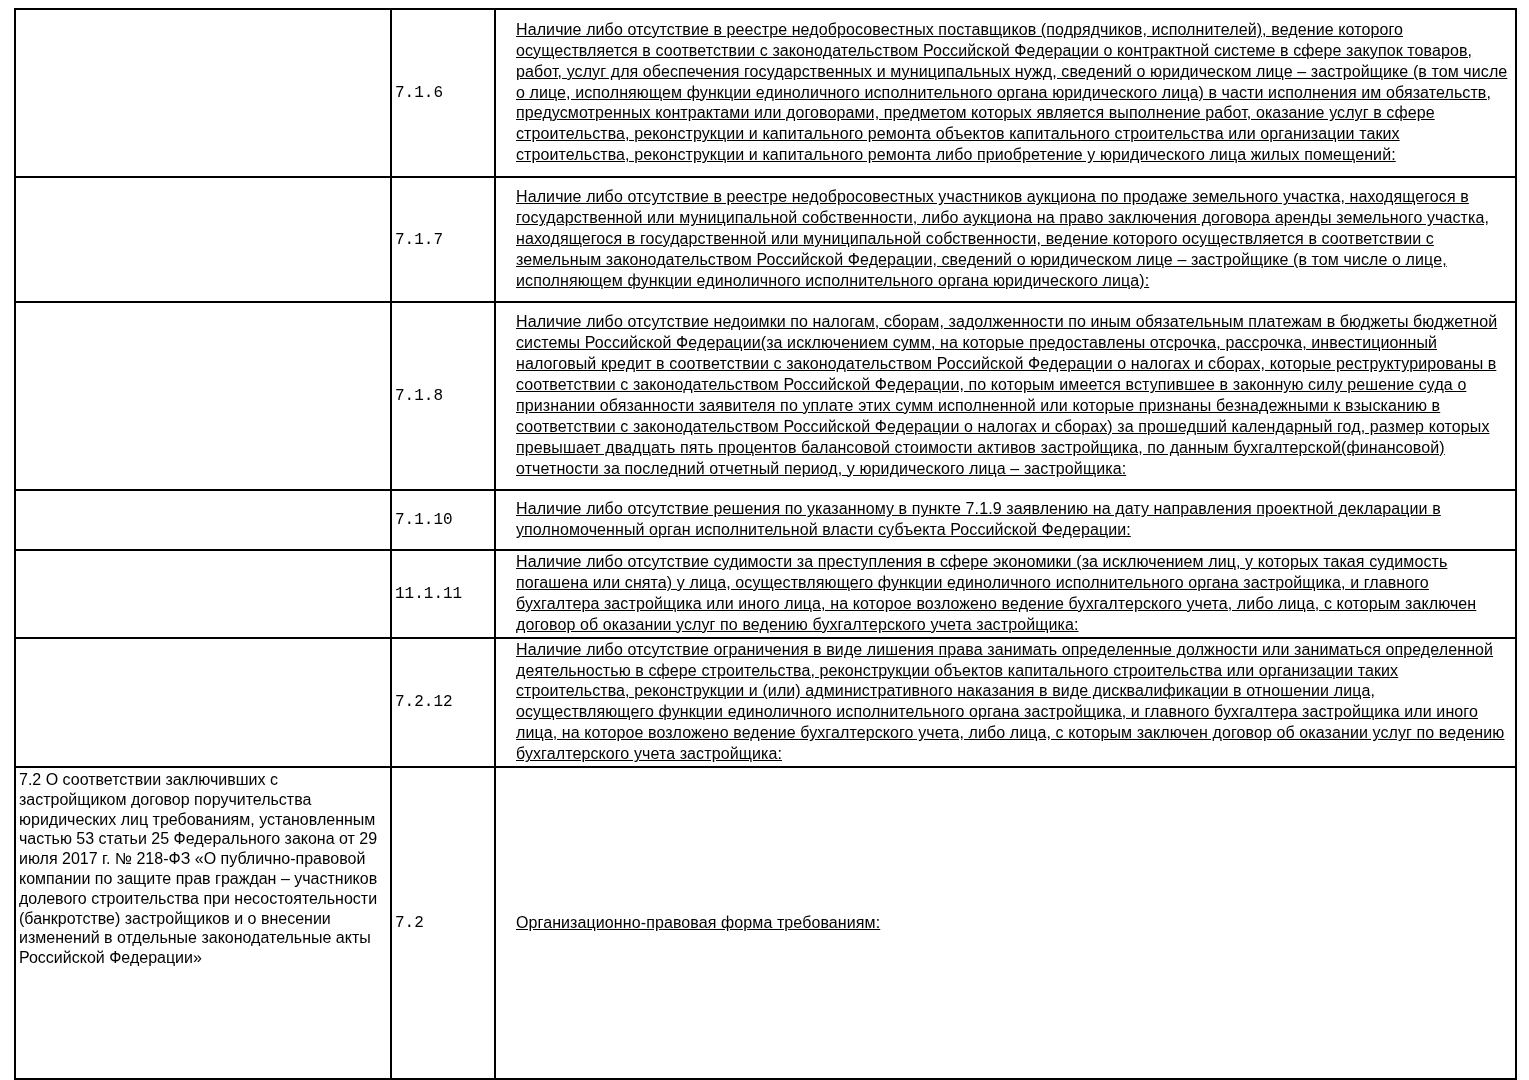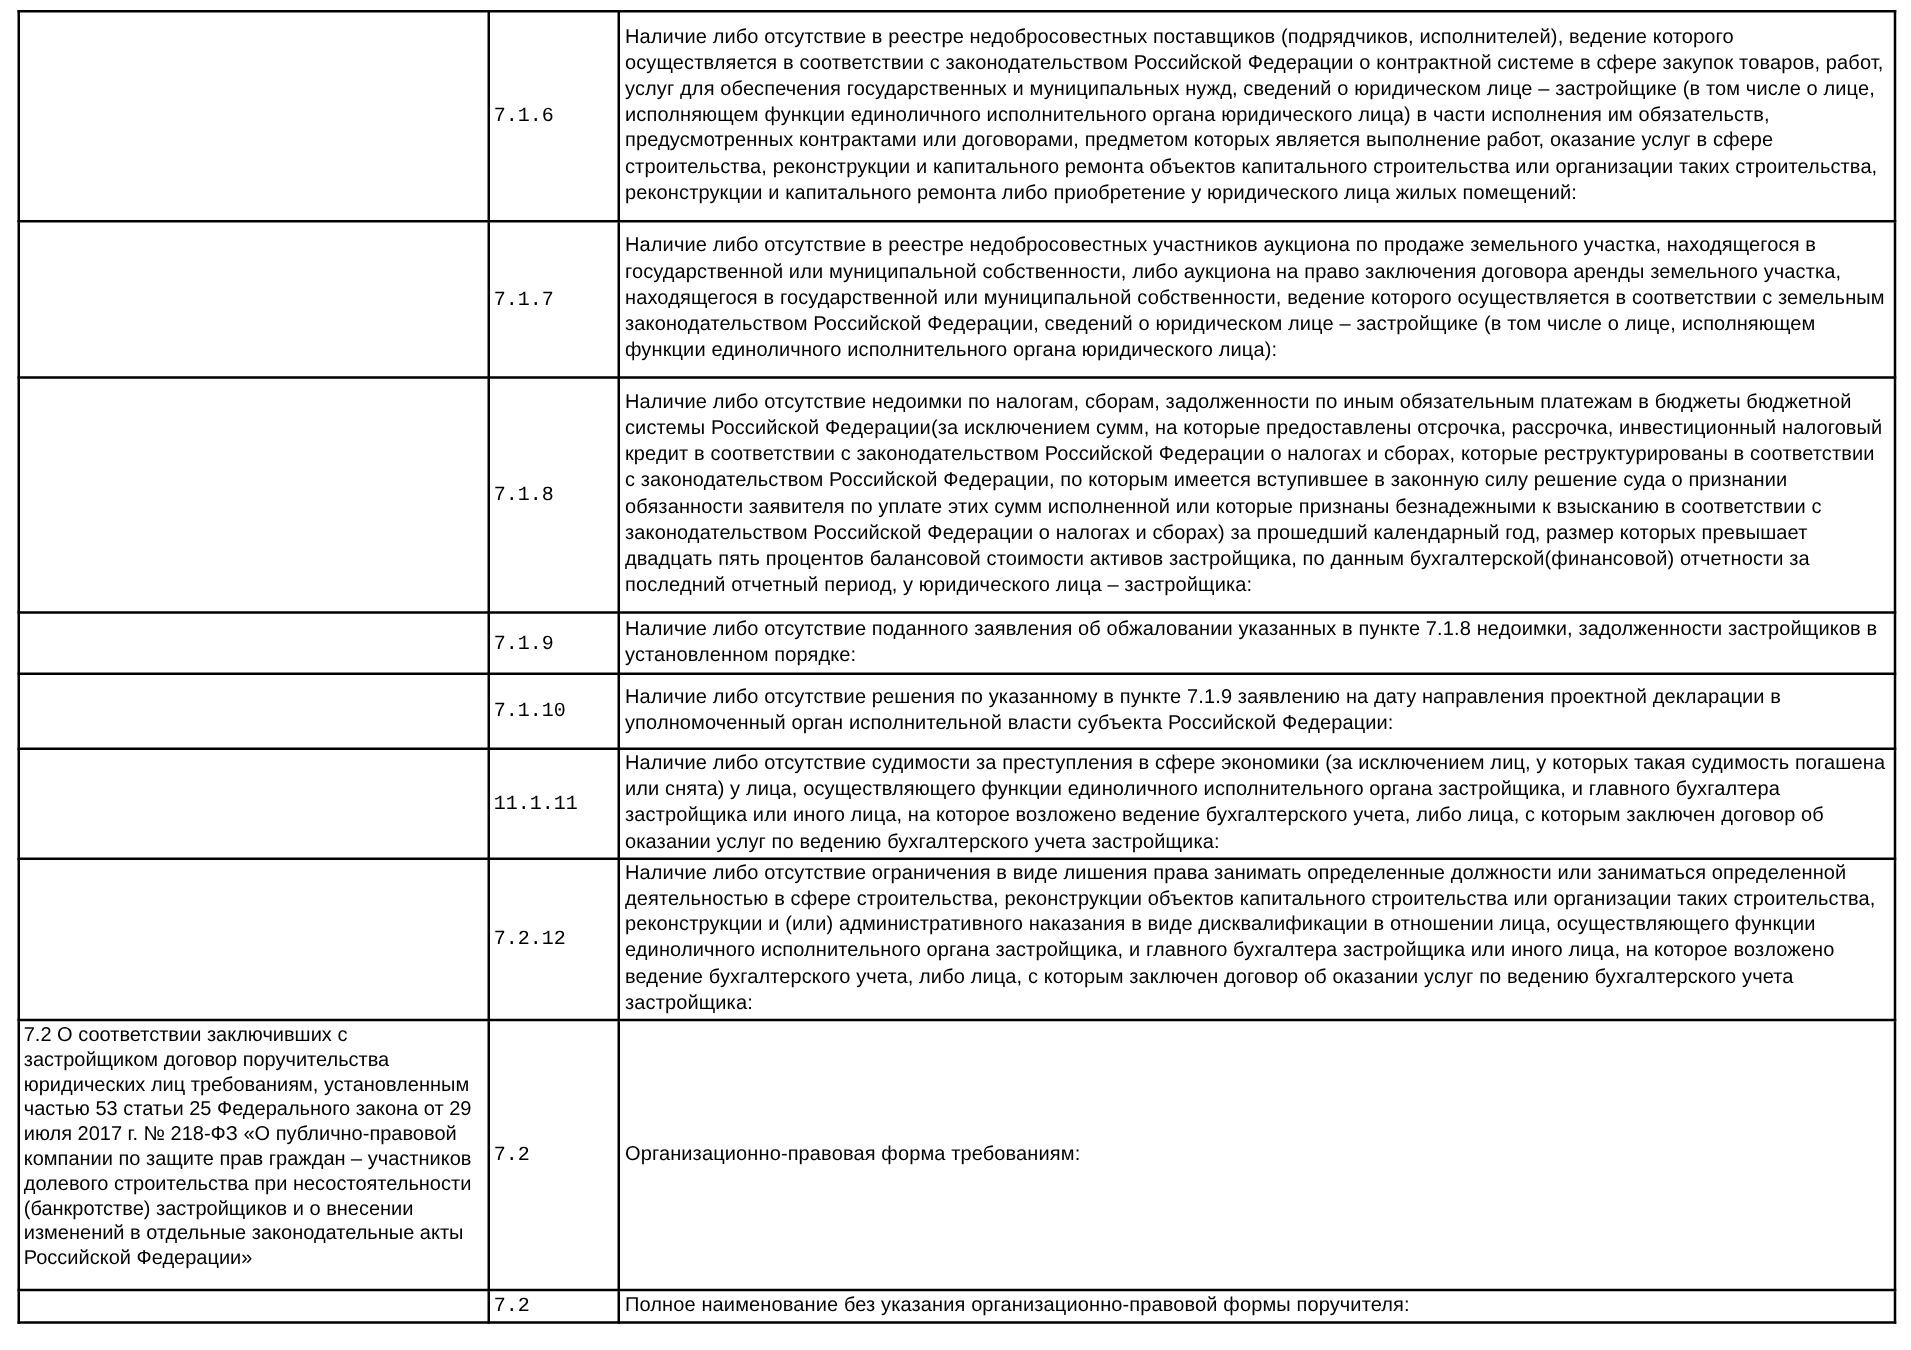--- a/index.html
+++ b/index.html
@@ -43,31 +43,32 @@
     vertical-align: middle;
     font-size: 16px;
     padding: 1px 2px 1px 3px;
     font-family: Liberation Mono, monospace;
   }
   td.text-cell {
     vertical-align: middle;
     font-size: 16px;
     line-height: 20.9px;
     letter-spacing: 0.1px;
-    padding: 1px 6px 1px 4px;
+    padding: 1px 6px 1px 20px;
+    text-decoration: underline;
   }
   
   tr.r0 { height: 168px; }
   tr.r1 { height: 125px; }
   tr.r2 { height: 188px; }
   tr.r3 { height: 49px;  }
   tr.r4 { height: 60px;  }
   tr.r5 { height: 82px;  }
   tr.r6 { height: 127px; }
-  tr.r7 { height: 216px; }
+  tr.r7 { height: 312px; }
   tr.r8 { height: 26px;  }
 </style>
 </head>
 <body>
 
 <div class="page">
   <table class="doc-table">
     <colgroup>
       <col class="c-section">
       <col class="c-code">
@@ -81,25 +82,20 @@
       </tr>
       <tr class="r1">
         <td class="section-cell"></td>
         <td class="code-cell">7.1.7</td>
         <td class="text-cell">Наличие либо отсутствие в реестре недобросовестных участников аукциона по продаже земельного участка, находящегося в государственной или муниципальной собственности, либо аукциона на право заключения договора аренды земельного участка, находящегося в государственной или муниципальной собственности, ведение которого осуществляется в соответствии с земельным законодательством Российской Федерации, сведений о юридическом лице – застройщике (в том числе о лице, исполняющем функции единоличного исполнительного органа юридического лица):</td>
       </tr>
       <tr class="r2">
         <td class="section-cell"></td>
         <td class="code-cell">7.1.8</td>
         <td class="text-cell">Наличие либо отсутствие недоимки по налогам, сборам, задолженности по иным обязательным платежам в бюджеты бюджетной системы Российской Федерации(за исключением сумм, на которые предоставлены отсрочка, рассрочка, инвестиционный налоговый кредит в соответствии с законодательством Российской Федерации о налогах и сборах, которые реструктурированы в соответствии с законодательством Российской Федерации, по которым имеется вступившее в законную силу решение суда о признании обязанности заявителя по уплате этих сумм исполненной или которые признаны безнадежными к взысканию в соответствии с законодательством Российской Федерации о налогах и сборах) за прошедший календарный год, размер которых превышает двадцать пять процентов балансовой стоимости активов застройщика, по данным бухгалтерской(финансовой) отчетности за последний отчетный период, у юридического лица – застройщика:</td>
-      </tr>
-      <tr class="r3">
-        <td class="section-cell"></td>
-        <td class="code-cell">7.1.9</td>
-        <td class="text-cell">Наличие либо отсутствие поданного заявления об обжаловании указанных в пункте 7.1.8 недоимки, задолженности застройщиков в установленном порядке:</td>
       </tr>
       <tr class="r4">
         <td class="section-cell"></td>
         <td class="code-cell">7.1.10</td>
         <td class="text-cell">Наличие либо отсутствие решения по указанному в пункте 7.1.9 заявлению на дату направления проектной декларации в уполномоченный орган исполнительной власти субъекта Российской Федерации:</td>
       </tr>
       <tr class="r5">
         <td class="section-cell"></td>
         <td class="code-cell">11.1.11</td>
         <td class="text-cell">Наличие либо отсутствие судимости за преступления в сфере экономики (за исключением лиц, у которых такая судимость погашена или снята) у лица, осуществляющего функции единоличного исполнительного органа застройщика, и главного бухгалтера застройщика или иного лица, на которое возложено ведение бухгалтерского учета, либо лица, с которым заключен договор об оказании услуг по ведению бухгалтерского учета застройщика:</td>

